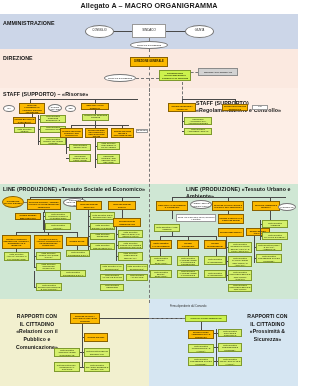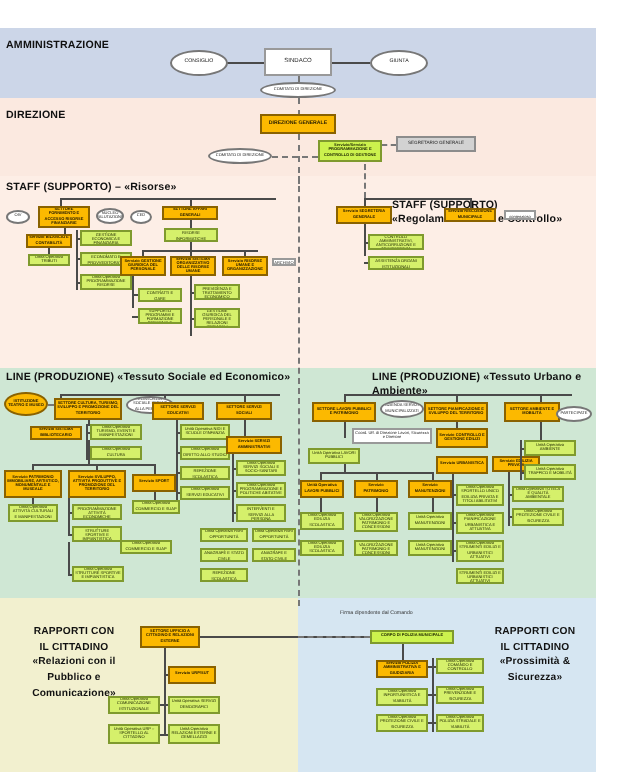--- a/index.html
+++ b/index.html
@@ -68,20 +68,21 @@
 
   <div class="band" id="band-admin"></div>
   <div class="band" id="band-direzione"></div>
   <div class="band" id="band-staff-l"></div>
   <div class="band" id="band-staff-r"></div>
   <div class="band" id="band-line-l"></div>
   <div class="band" id="band-line-r"></div>
   <div class="band" id="band-citt-l"></div>
   <div class="band" id="band-citt-r"></div>
 
+  <div id="title">Allegato A – MACRO ORGANIGRAMMA</div>
 
   <div class="band-label" id="lbl-admin">AMMINISTRAZIONE</div>
   <div class="band-label" id="lbl-direzione">DIREZIONE</div>
   <div class="band-label" id="lbl-staff-l">STAFF (SUPPORTO) – «Risorse»</div>
   <div class="band-label" id="lbl-staff-r">STAFF (SUPPORTO) «Regolamentazione e Controllo»</div>
   <div class="band-label" id="lbl-line-l">LINE (PRODUZIONE) «Tessuto Sociale ed Economico»</div>
   <div class="band-label" id="lbl-line-r">LINE (PRODUZIONE) «Tessuto Urbano e Ambiente»</div>
   <div class="band-label" id="lbl-citt-l">
     <div>RAPPORTI CON</div>
     <div>IL CITTADINO</div>

